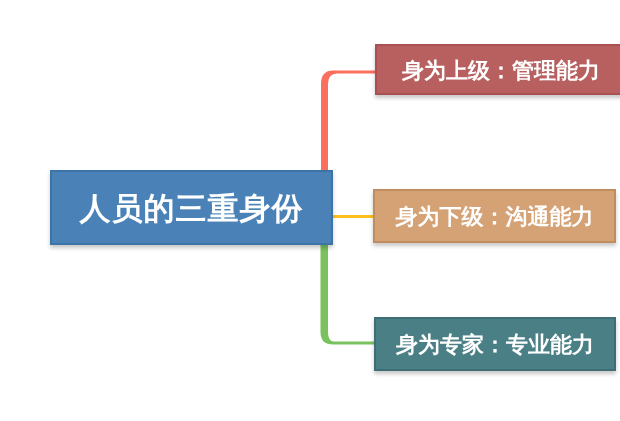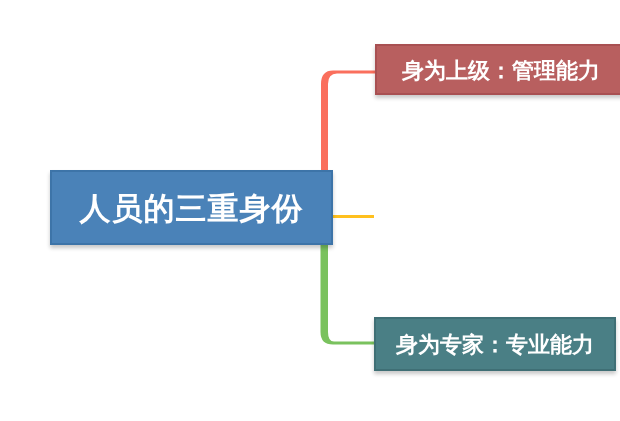--- a/index.html
+++ b/index.html
@@ -73,18 +73,21 @@
   </svg>
 
   <div class="node node-root" style="background-color: rgb(74, 130, 184); border-color: rgb(61, 116, 168); color: rgb(255, 255, 255);">
     <span class="node-label">人员的三重身份</span>
   </div>
 
   <div class="node node-branch node-branch-top" style="background-color: rgb(184, 95, 95); border-color: rgb(168, 80, 82); color: rgb(255, 255, 255);">
     <span class="node-label">身为上级：管理能力</span>
   </div>
 
+  <div class="node node-branch node-branch-middle" style="background-color: rgb(213, 162, 118); border-color: rgb(194, 141, 94); color: rgb(255, 255, 255);">
+    <span class="node-label">身为下级：沟通能力</span>
+  </div>
 
   <div class="node node-branch node-branch-bottom" style="background-color: rgb(74, 127, 133); border-color: rgb(63, 111, 117); color: rgb(255, 255, 255);">
     <span class="node-label">身为专家：专业能力</span>
   </div>
 
 </div>
 
 </body></html>

